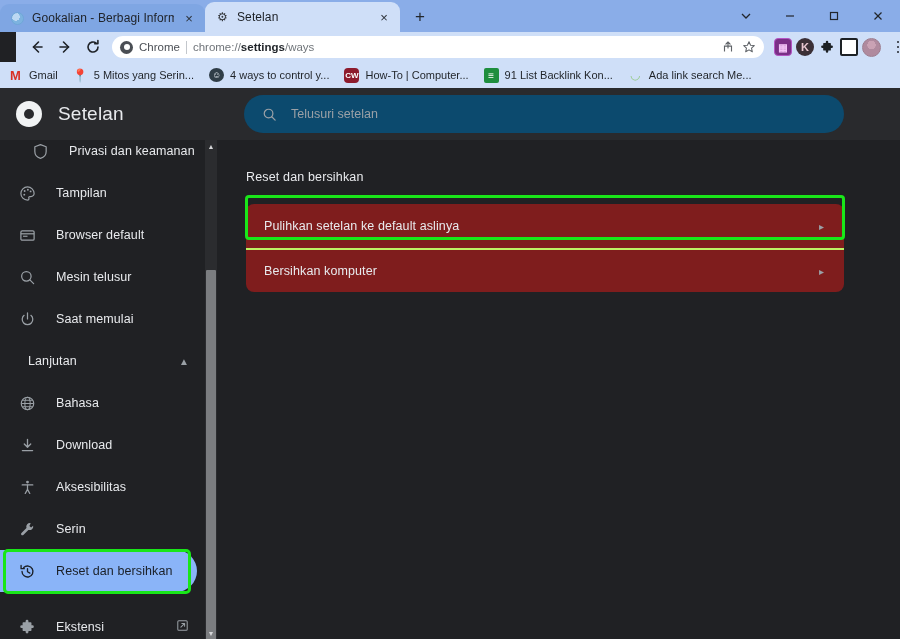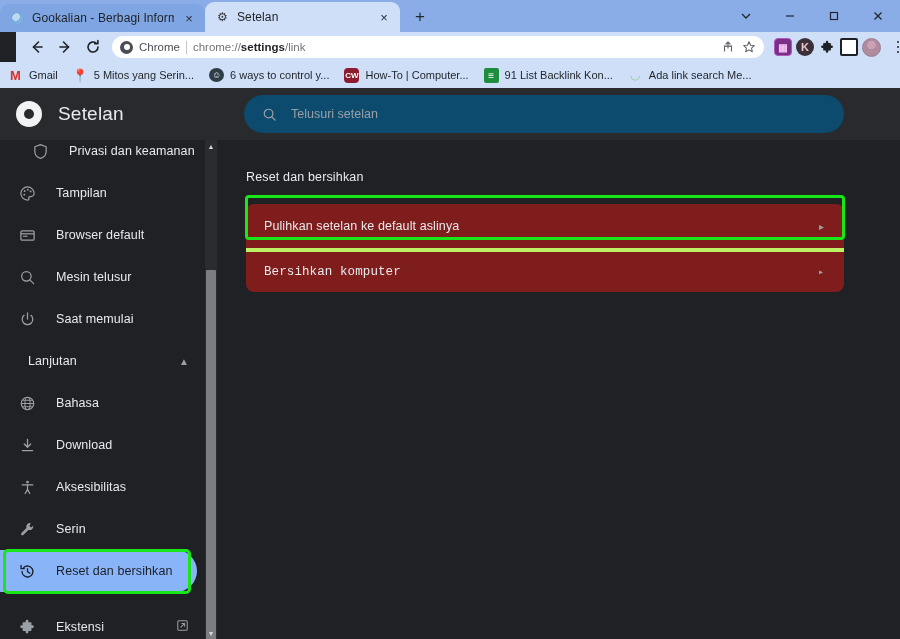--- a/index.html
+++ b/index.html
@@ -222,21 +222,21 @@
   .card {
     margin: 20px 0 0 29px; width: 598px; background: #7f1d1d;
     border-radius: 8px; overflow: hidden;
   }
   .card-row {
     height: 44px; display: flex; align-items: center;
     padding: 0 20px 0 18px; color: #e8eaed; font-size: 12.5px;
   }
   .card-row .row-label { flex: 1; letter-spacing: .1px; }
   .row-arrow { color: #9aa0a6; font-size: 10px; }
-  .card-row.divider { border-top: 4px solid #bef264; font-family: Liberation Mono, monospace; }
+  .card-row.divider { border-top: 2px solid #bef264; }
 
   
   .hl {
     position: absolute; border: 3px solid #19e619; border-radius: 4px;
     pointer-events: none;
   }
   #hl-reset-nav { left: 3px; top: 549px; width: 188px; height: 45px; border-radius: 5px; }
   #hl-restore   { left: 245px; top: 195px; width: 600px; height: 45px; }
 </style>
 </head>
@@ -301,21 +301,21 @@
       <svg width="16" height="16" viewBox="0 0 16 16">
           <path d="M13 8 A5 5 0 1 1 11.2 4.2" stroke="#1f2328" stroke-width="1.6" fill="none" stroke-linecap="round"></path>
           <path d="M12.9 1.6 L12.9 4.8 L9.7 4.8" stroke="#1f2328" stroke-width="1.6" fill="none" stroke-linecap="round" stroke-linejoin="round"></path>
         </svg>
     </div>
 
     <div class="omnibox">
       <span class="chrome-dot"></span>
       <span class="chip-label">Chrome</span>
       <span class="chip-div"></span>
-      <span class="url"><span>chrome://</span><b>settings</b><span>/link</span></span>
+      <span class="url"><span>chrome://</span><b>settings</b><span>/ways</span></span>
       <span class="omni-right">
         <span class="omni-icon">
           <svg width="14" height="14" viewBox="0 0 16 16">
               <path d="M4 13 L4 7 L12 7 L12 13" stroke="#5f6368" stroke-width="1.3" fill="none"></path>
               <path d="M8 9 L8 2.5 M5.6 4.8 L8 2.3 L10.4 4.8" stroke="#5f6368" stroke-width="1.3" fill="none" stroke-linecap="round" stroke-linejoin="round"></path>
             </svg>
         </span>
         <span class="omni-icon">
           <svg width="14" height="14" viewBox="0 0 16 16">
               <path d="M8 2 L9.8 6 L14 6.4 L10.9 9.3 L11.8 13.5 L8 11.3 L4.2 13.5 L5.1 9.3 L2 6.4 L6.2 6 Z" stroke="#5f6368" stroke-width="1.2" fill="none" stroke-linejoin="round"></path>
@@ -346,21 +346,21 @@
     <div class="bm">
       <span class="bm-ico ico-gmail">M</span>
       <span class="bm-label">Gmail</span>
     </div>
     <div class="bm">
       <span class="bm-ico ico-pin">📍</span>
       <span class="bm-label">5 Mitos yang Serin...</span>
     </div>
     <div class="bm">
       <span class="bm-ico ico-face">☺</span>
-      <span class="bm-label">6 ways to control y...</span>
+      <span class="bm-label">4 ways to control y...</span>
     </div>
     <div class="bm">
       <span class="bm-ico ico-cw">CW</span>
       <span class="bm-label">How-To | Computer...</span>
     </div>
     <div class="bm">
       <span class="bm-ico ico-sheet">≡</span>
       <span class="bm-label">91 List Backlink Kon...</span>
     </div>
     <div class="bm">

